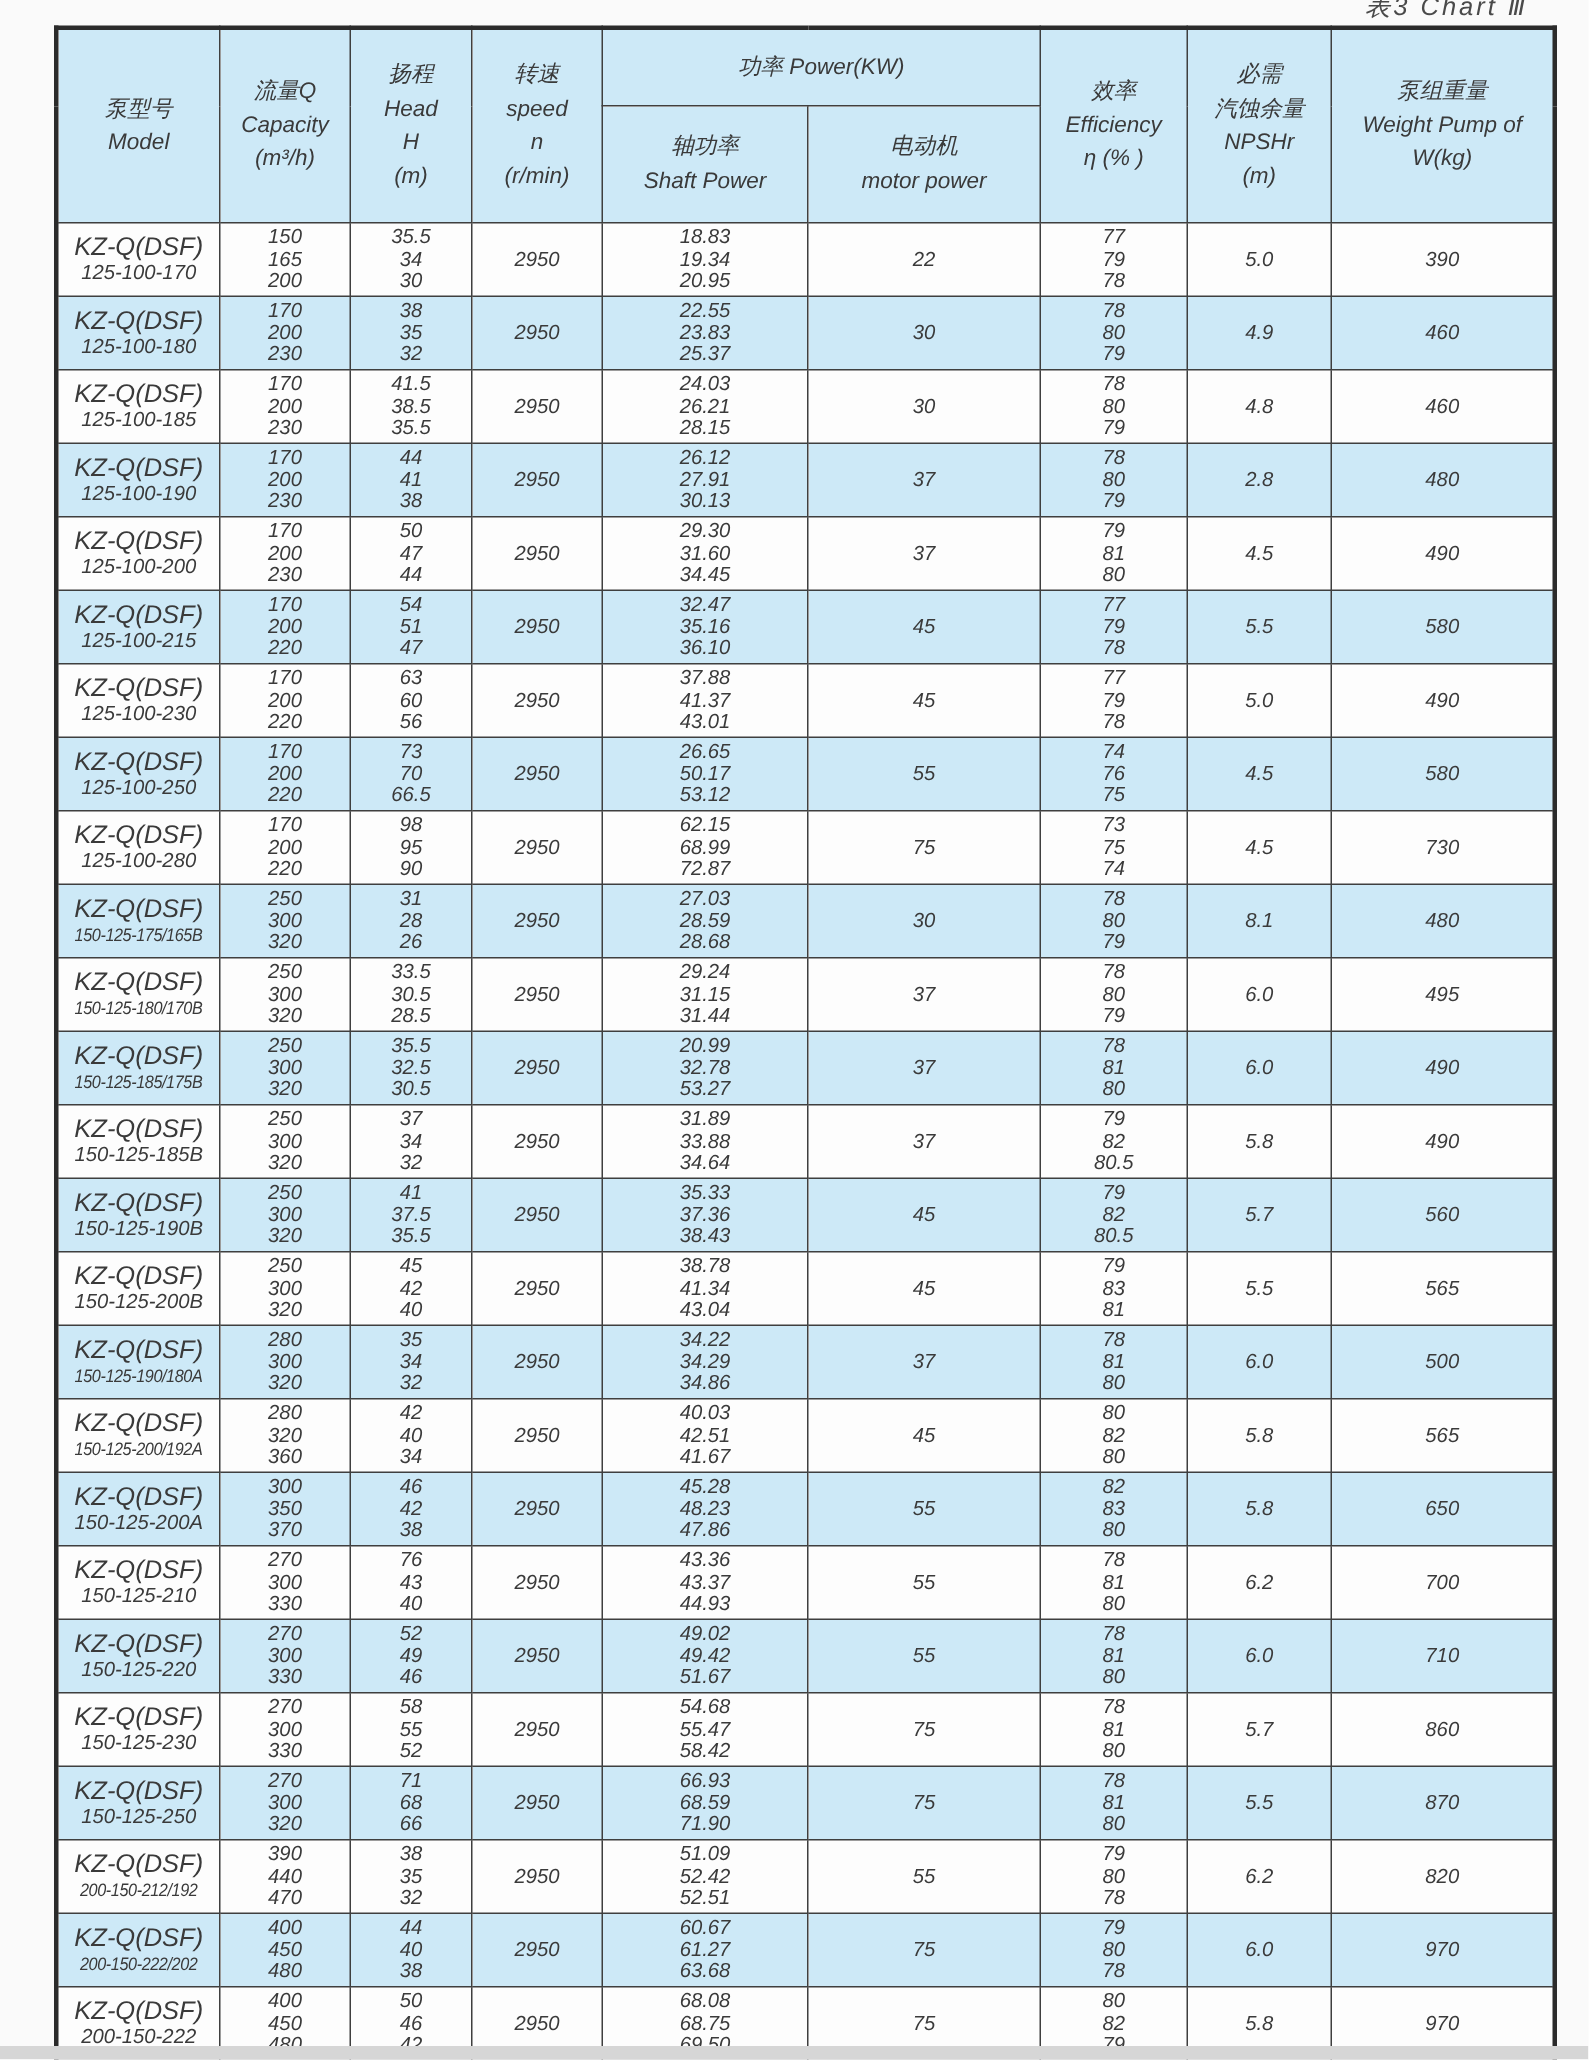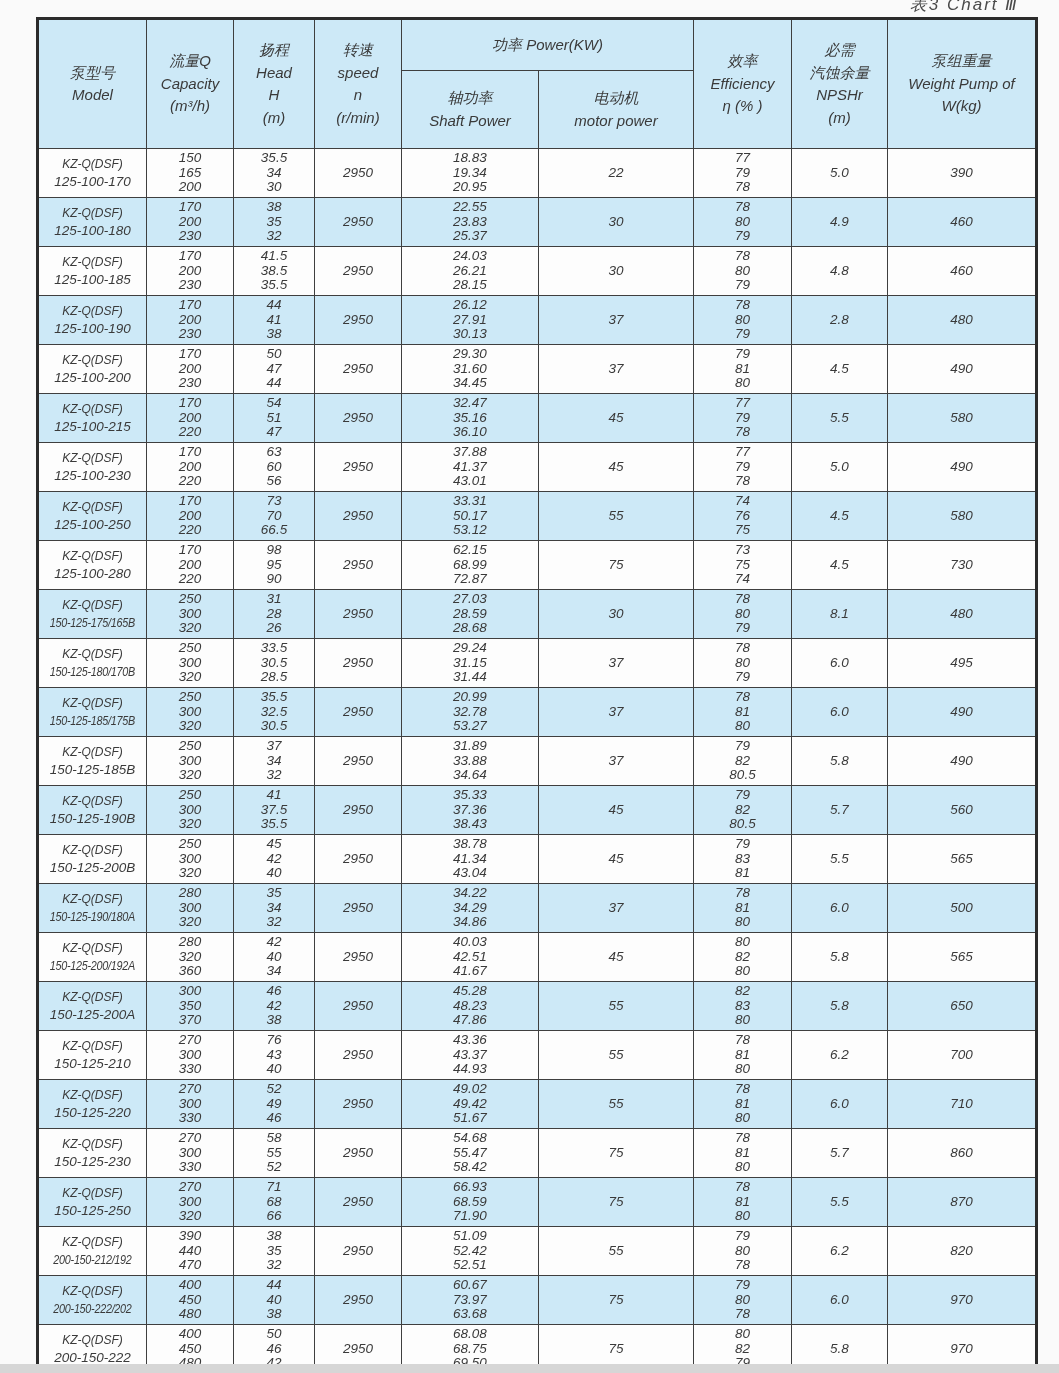--- a/index.html
+++ b/index.html
@@ -31,21 +31,21 @@
   }
   thead tr.h1 { height:52px; }
   thead tr.h2 { height:78px; }
   .hline { display:block; }
   tbody tr { height:48px; }
   tbody tr.white td { background:#fdfdfd; }
   tbody tr.blue  td { background:#cde9f7; }
   tbody td { font-size:13.5px; }
   .ln { display:block; line-height:14.6px; }
   .single { line-height:48px; }
-  .model-l1 { display:block; font-size:12px; line-height:17px; }
+  .model-l1 { display:block; font-size:17px; line-height:17px; }
   .model-l2 { display:block; font-size:13.5px; line-height:17px; }
   .model-l2 .cond {
     display:inline-block; font-size:12px; letter-spacing:-0.3px;
     transform:scaleX(0.9); transform-origin:50% 50%; white-space:nowrap;
   }
   .footer-strip {
     position:absolute; left:0; right:0; bottom:0; height:9px;
     background:#d6d6d6;
   }
 </style>
@@ -342,21 +342,21 @@
             <span class="ln">200</span>
             <span class="ln">220</span>
           </td>
           <td>
             <span class="ln">73</span>
             <span class="ln">70</span>
             <span class="ln">66.5</span>
           </td>
           <td class="single">2950</td>
           <td>
-            <span class="ln">33.31</span>
+            <span class="ln">26.65</span>
             <span class="ln">50.17</span>
             <span class="ln">53.12</span>
           </td>
           <td class="single">55</td>
           <td>
             <span class="ln">74</span>
             <span class="ln">76</span>
             <span class="ln">75</span>
           </td>
           <td class="single">4.5</td>
@@ -823,21 +823,21 @@
             <span class="ln">480</span>
           </td>
           <td>
             <span class="ln">44</span>
             <span class="ln">40</span>
             <span class="ln">38</span>
           </td>
           <td class="single">2950</td>
           <td>
             <span class="ln">60.67</span>
-            <span class="ln">73.97</span>
+            <span class="ln">61.27</span>
             <span class="ln">63.68</span>
           </td>
           <td class="single">75</td>
           <td>
             <span class="ln">79</span>
             <span class="ln">80</span>
             <span class="ln">78</span>
           </td>
           <td class="single">6.0</td>
           <td class="single">970</td>

